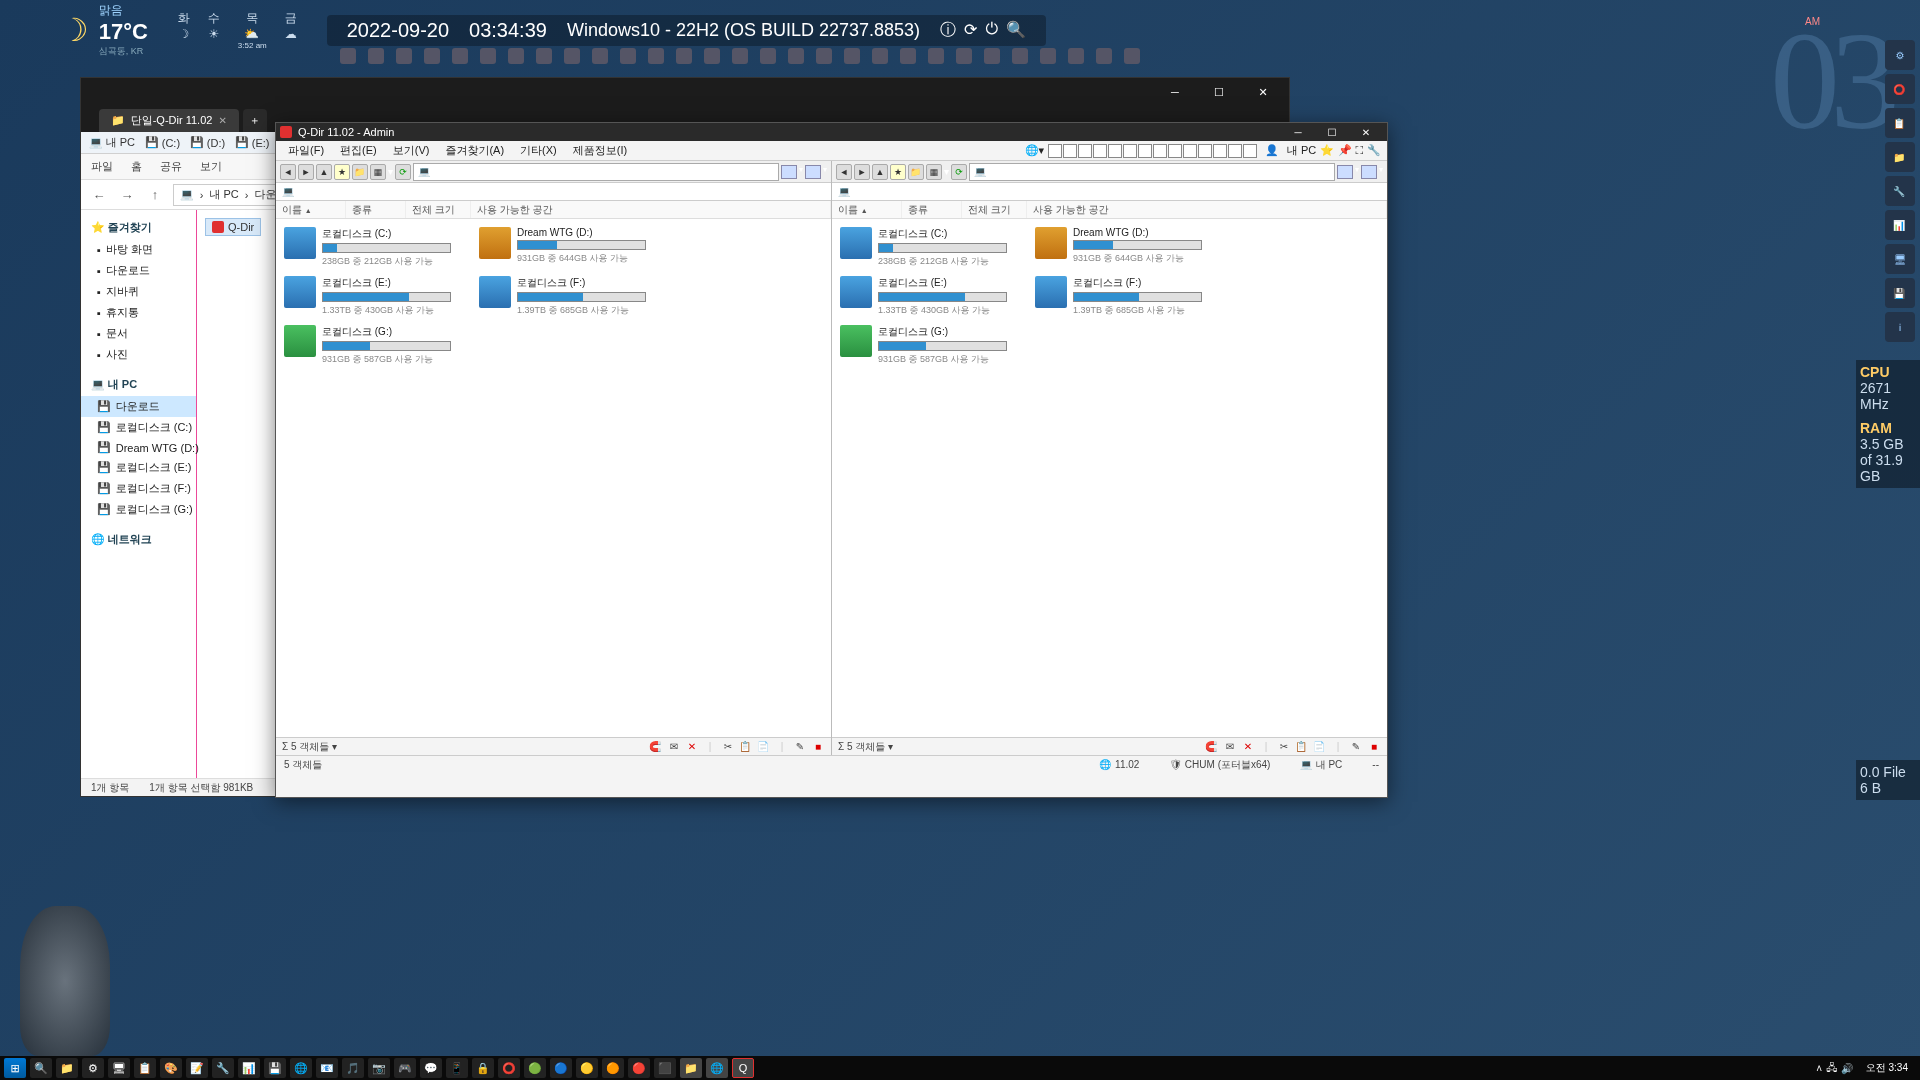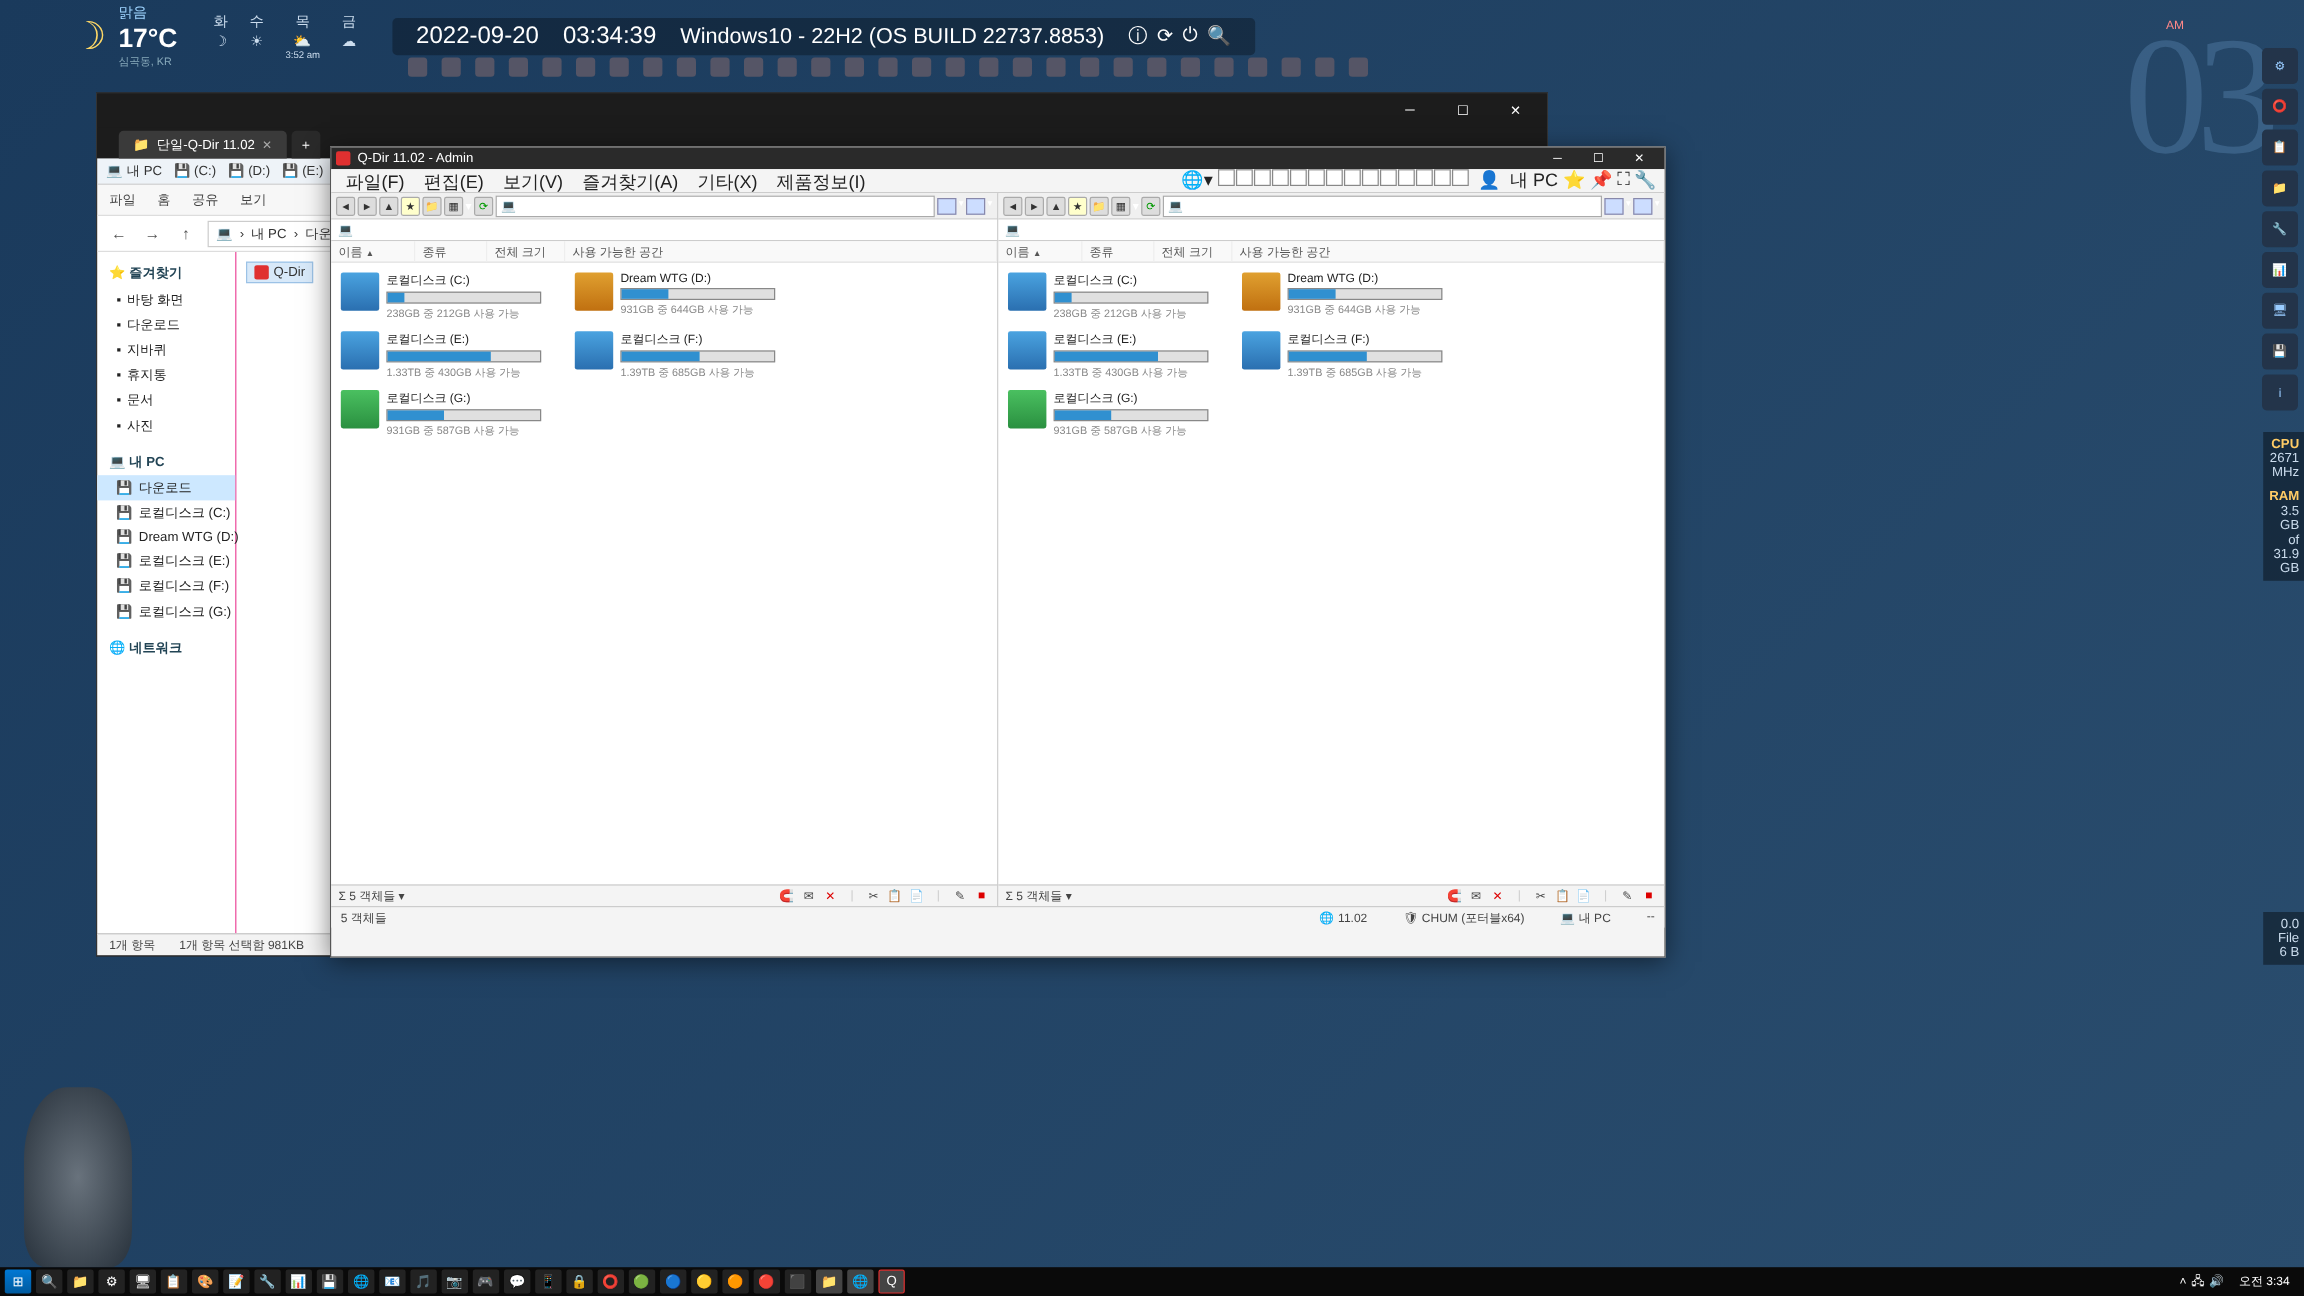--- a/index.html
+++ b/index.html
@@ -22,21 +22,21 @@
 .tray-row { position: absolute; top: 48px; left: 340px; height: 18px; display: flex; gap: 12px; }
 .tray-row .dot { width: 16px; height: 16px; border-radius: 3px; background: #556; }
 
 
 .big-clock { position: absolute; right: 30px; top: 0; font-size: 140px; font-weight: 200; color: rgba(120,170,220,0.25); letter-spacing: -10px; font-family: Liberation Serif, serif; }
 .big-ampm { position: absolute; right: 100px; top: 16px; font-size: 10px; color: #f88; }
 
 
 .side-gadgets { position: absolute; right: 0; top: 40px; width: 40px; display: flex; flex-direction: column; gap: 4px; align-items: center; }
 .side-gadgets .gad { width: 30px; height: 30px; background: #23344a; border-radius: 4px; font-size: 10px; color:#9cf; display:flex; align-items:center; justify-content:center; }
-.stats-box { position: absolute; right: 0; top: 360px; width: 34px; background: rgba(0,0,0,0.4); padding: 4px; font-size: 11px; color: #cde; text-align: right; }
+.stats-box { position: absolute; right: 0; top: 360px; width: 64px; background: rgba(0,0,0,0.4); padding: 4px; font-size: 14px; color: #cde; text-align: left; }
 .stats-box .lbl { color: #fc6; font-weight: bold; }
 
 
 .explorer-window { position: absolute; left: 80px; top: 77px; width: 1210px; height: 720px; background: #1c1c1c; border: 1px solid #333; }
 .exp-titlebar { height: 28px; background: #1c1c1c; display: flex; justify-content: flex-end; align-items: center; padding-right: 4px; }
 .win-btns { display: flex; }
 .win-btn { width: 44px; height: 26px; display: flex; align-items: center; justify-content: center; color: #fff; font-size: 11px; }
 .exp-tabs { height: 26px; background: #1c1c1c; display: flex; align-items: flex-end; padding-left: 18px; gap: 4px; }
 .exp-tab { background: #3a3a3a; color: #fff; padding: 4px 12px; font-size: 11px; border-radius: 4px 4px 0 0; display: flex; align-items: center; gap: 6px; }
 .exp-tab .x { font-size: 10px; color: #aaa; }
@@ -59,21 +59,21 @@
 .exp-qdir-entry { display: inline-flex; align-items: center; gap: 4px; padding: 2px 6px; border: 1px solid #9cc2e6; background: #d8e9f9; }
 .exp-status { position: absolute; bottom: 0; left: 0; right: 0; height: 18px; background: #f3f3f3; color: #444; font-size: 10px; padding: 2px 10px; display: flex; gap: 20px; border-top: 1px solid #ddd; }
 
 
 .qdir-window { position: absolute; left: 275px; top: 122px; width: 1113px; height: 676px; background: #f4f4f4; border: 1px solid #555; box-shadow: 0 4px 20px rgba(0,0,0,0.5); }
 .qdir-title { height: 18px; background: #2a2a2a; color: #fff; display: flex; align-items: center; justify-content: space-between; padding: 0 4px; font-size: 11px; }
 .qdir-title .left { display: flex; align-items: center; gap: 6px; }
 .qdir-title .qicon { width: 12px; height: 12px; background: #e03030; border-radius: 2px; }
 .qdir-title .wbtns { display: flex; }
 .qdir-title .wbtn { width: 34px; height: 18px; display: flex; align-items: center; justify-content: center; font-size: 10px; color: #fff; }
-.qdir-menu { height: 20px; background: #f4f4f4; display: flex; align-items: flex-start; gap: 4px; padding: 0 6px; font-size: 15px; color: #222; border-bottom: 1px solid #ccc; }
+.qdir-menu { height: 20px; background: #f4f4f4; display: flex; align-items: center; gap: 4px; padding: 0 6px; font-size: 11px; color: #222; border-bottom: 1px solid #ccc; }
 .qdir-menu .mi { padding: 2px 6px; }
 .qdir-menu .spacer { flex: 1; }
 .qdir-layout-btns { display: flex; gap: 1px; }
 .qdir-layout-btns .lb { width: 14px; height: 14px; border: 1px solid #888; background: #fff; font-size: 8px; display: flex; align-items: center; justify-content: center; }
 .qdir-panes { display: flex; height: calc(100% - 80px); }
 .pane { flex: 1; display: flex; flex-direction: column; border-right: 1px solid #bbb; }
 .pane:last-child { border-right: none; }
 .pane-toolbar { height: 22px; background: #f0f0f0; display: flex; align-items: center; gap: 2px; padding: 0 4px; font-size: 10px; border-bottom: 1px solid #ccc; }
 .pane-toolbar .tbtn { width: 16px; height: 16px; border: 1px solid #aaa; background: #ddd; border-radius: 2px; display: flex; align-items: center; justify-content: center; font-size: 9px; color: #333; }
 .pane-addr { flex: 1; height: 18px; border: 1px solid #aaa; background: #fff; display: flex; align-items: center; padding: 0 4px; gap: 4px; }

